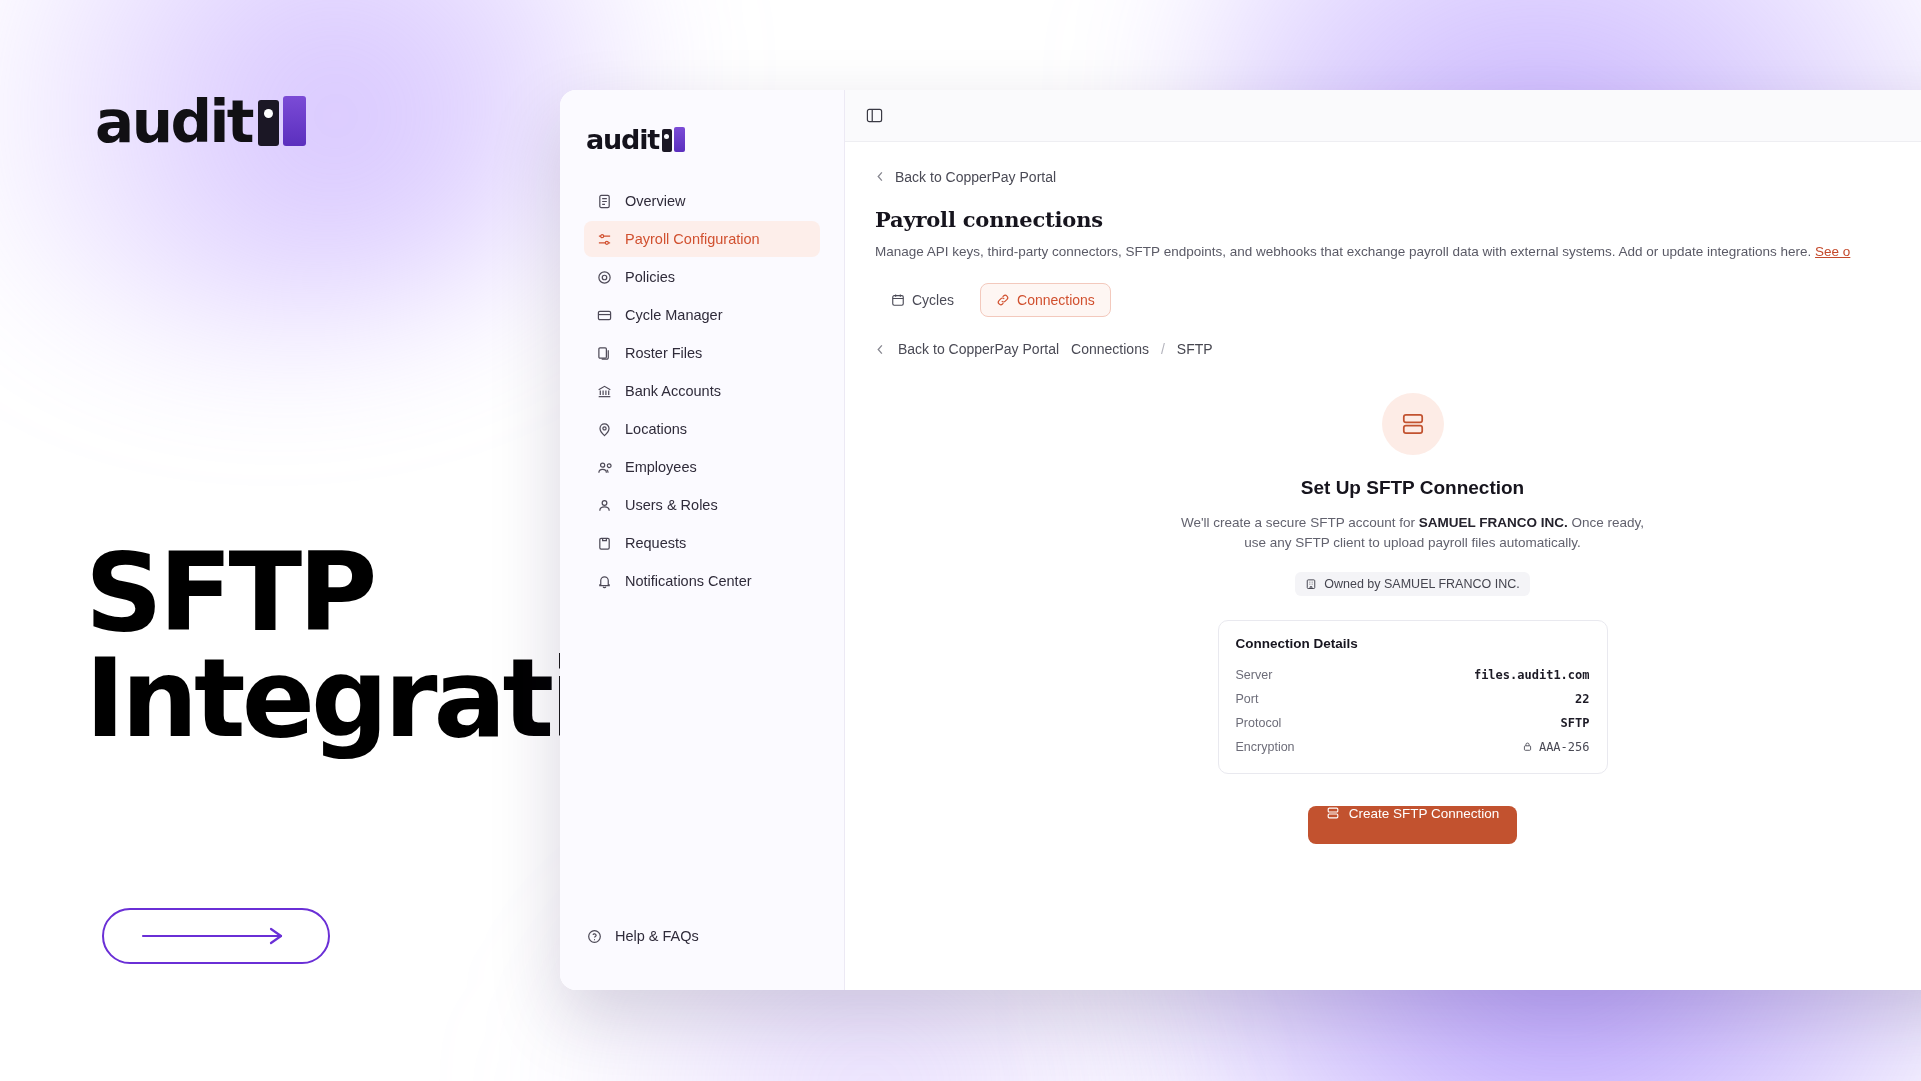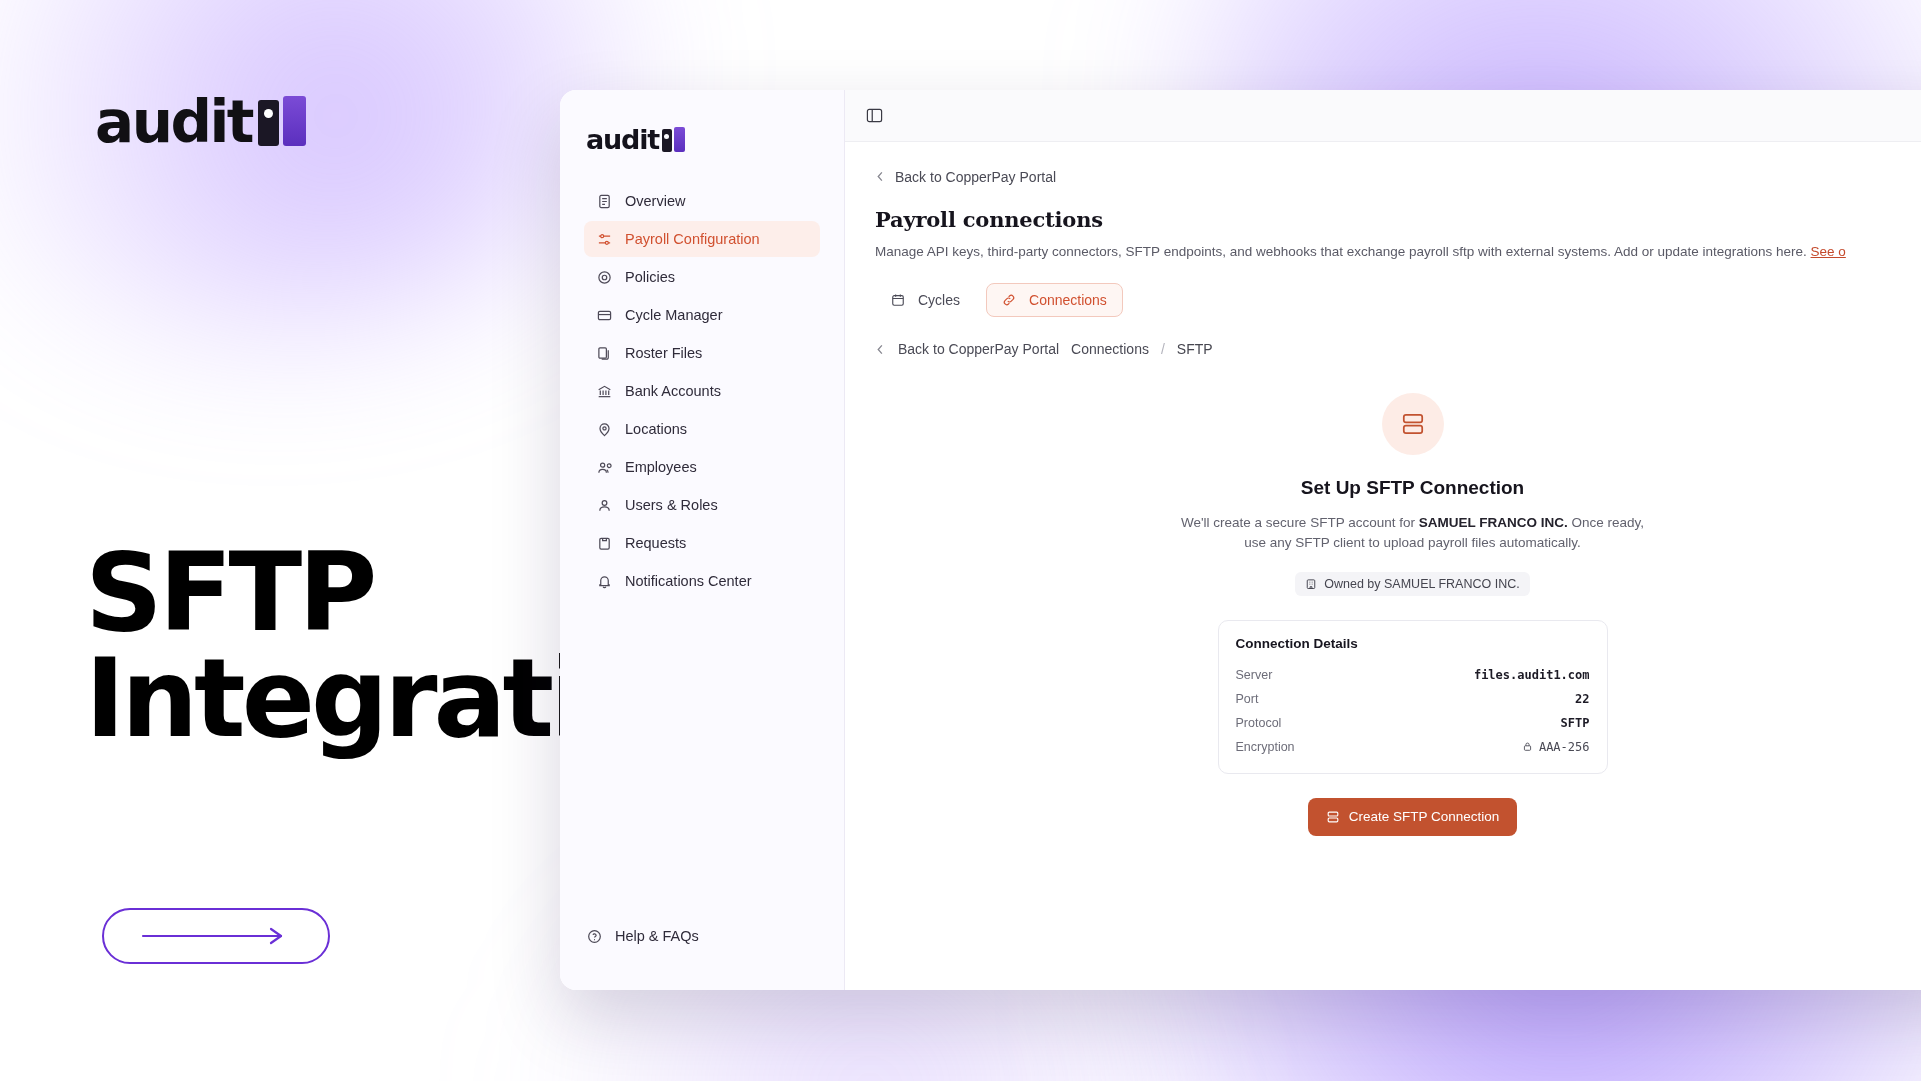--- a/index.html
+++ b/index.html
@@ -252,21 +252,21 @@
   }
 
   .tabs {
     display: flex;
     gap: 10px;
     margin-bottom: 24px;
   }
   .tab {
     display: inline-flex;
     align-items: center;
-    gap: 13px;
+    gap: 7px;
     height: 34px;
     padding: 0 15px;
     border-radius: 8px;
     font-size: 14px;
     color: #4b4b57;
     border: 1px solid transparent;
     background: transparent;
   }
   .tab.active {
     color: #d1502f;
@@ -327,21 +327,21 @@
     padding: 5px 10px;
     margin-bottom: 24px;
   }
 
   .details-card {
     width: 390px;
     border: 1px solid #e9e9ef;
     border-radius: 10px;
     padding: 15px 17px 14px 17px;
     background: #ffffff;
-    margin-bottom: 24px;
+    margin-bottom: 32px;
   }
   .details-card h4 {
     font-size: 13.5px;
     color: #17151f;
     font-weight: 700;
     margin-bottom: 12px;
   }
   .detail-row {
     display: flex;
     align-items: flex-start;
@@ -356,21 +356,21 @@
     color: #1d1b26;
     font-weight: 700;
   }
   .detail-row .v.enc {
     display: inline-flex; align-items: center; gap: 6px;
     color: #4a4a55; font-weight: 400;
   }
 
   .primary-btn {
     display: inline-flex;
-    align-items: center;
+    align-items: flex-start;
     gap: 9px;
     height: 38px;
     padding: 0 18px;
     border-radius: 8px;
     background: #c2522f;
     color: #ffffff;
     font-size: 13.5px;
     border: none;
     cursor: pointer;
   }
@@ -572,21 +572,21 @@
             <svg class="svgicon" width="11" height="11" viewBox="0 0 12 12" fill="none" stroke="currentColor" stroke-width="1.4">
               <path d="M7.5 1.5 3.5 6l4 4.5"></path>
             </svg>
           </span>
           <span>Back to CopperPay Portal</span>
         </div>
 
         <div class="page-title">Payroll connections</div>
 
         <div class="page-sub">
-          <span>Manage API keys, third-party connectors, SFTP endpoints, and webhooks that exchange payroll sftp with external systems. Add or update integrations here.</span>
+          <span>Manage API keys, third-party connectors, SFTP endpoints, and webhooks that exchange payroll data with external systems. Add or update integrations here.</span>
           <a href="#">See o</a>
         </div>
 
         <div class="tabs">
           <button class="tab">
             <span>
               <svg class="svgicon" width="14" height="14" viewBox="0 0 16 16" fill="none" stroke="currentColor" stroke-width="1.3">
                 <rect x="2" y="3" width="12" height="11" rx="1.6"></rect>
                   <path d="M2 6.3h12M5.3 1.8v2.4M10.7 1.8v2.4"></path>
               </svg>

